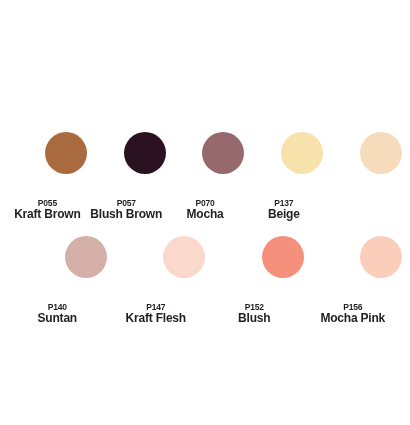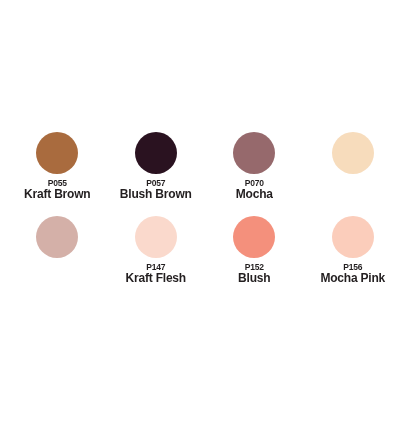--- a/index.html
+++ b/index.html
@@ -27,22 +27,23 @@
     box-sizing: border-box;
     padding: 0 8px;
   }
   .swatch-row.row-2 {
     margin-top: 14px;
   }
   .swatch-cell {
     flex: 1 1 0;
     display: flex;
     flex-direction: column;
-    align-items: center;
+    align-items: flex-end;
     min-width: 0;
+    gap: 20px;
   }
   .swatch-disc {
     width: 42px;
     height: 42px;
     border-radius: 50%;
     display: block;
   }
   .swatch-caption {
     margin-top: 5px;
     text-align: center;
@@ -86,27 +87,38 @@
       </span>
     </div>
     <div class="swatch-cell">
       <span class="swatch-disc" style="background-color: rgb(150, 105, 108);"></span>
       <span class="swatch-caption">
         <span class="swatch-code">P070</span>
         <span class="swatch-name">Mocha</span>
       </span>
     </div>
     <div class="swatch-cell">
+      <span class="swatch-disc" style="background-color: rgb(248, 226, 171);"></span>
+      <span class="swatch-caption">
+        <span class="swatch-code">P137</span>
+        <span class="swatch-name">Beige</span>
+      </span>
+    </div>
+    <div class="swatch-cell">
       <span class="swatch-disc" style="background-color: rgb(247, 220, 188);"></span>
     </div>
   </div>
 
   <div class="swatch-row row-2">
     <div class="swatch-cell">
       <span class="swatch-disc" style="background-color: rgb(212, 176, 168);"></span>
+      <span class="swatch-caption">
+        <span class="swatch-code">P140</span>
+        <span class="swatch-name">Suntan</span>
+      </span>
     </div>
     <div class="swatch-cell">
       <span class="swatch-disc" style="background-color: rgb(250, 217, 204);"></span>
       <span class="swatch-caption">
         <span class="swatch-code">P147</span>
         <span class="swatch-name">Kraft Flesh</span>
       </span>
     </div>
     <div class="swatch-cell">
       <span class="swatch-disc" style="background-color: rgb(244, 144, 124);"></span>

